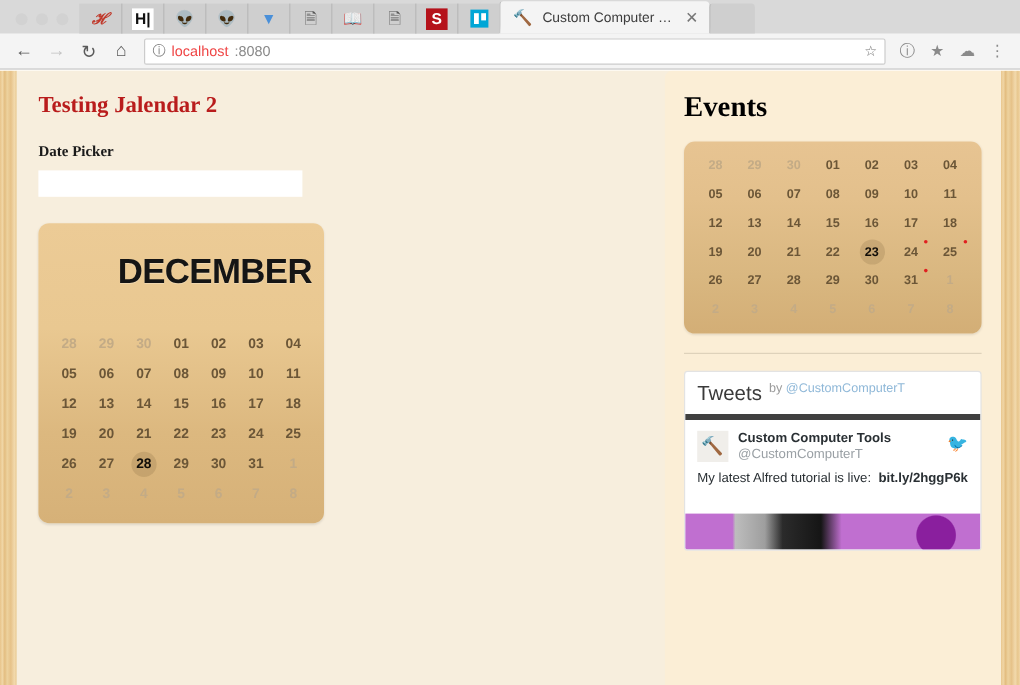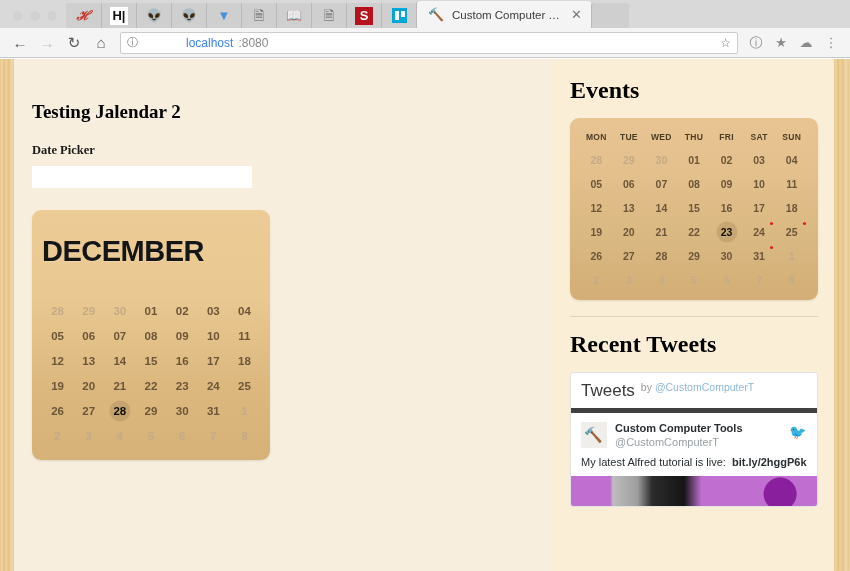--- a/index.html
+++ b/index.html
@@ -95,21 +95,21 @@
     background: #fff;
     border: 1px solid #ccc;
     border-radius: 2px;
     display: flex; align-items: center;
     padding: 0 6px;
     gap: 5px;
     margin: 0 4px;
     font-size: 12px;
   }
   .info-ic { font-size: 11px; color: #777; }
-  .url-host { color: #3b82f6; margin-left: 43px; }
+  .url-host { color: #ef4444; }
   .url-rest { color: #888; }
   .star-in { margin-left: auto; color: #777; font-size: 12px; }
   .tb-icon { width: 22px; height: 24px; display: flex; align-items: center; justify-content: center;
              color: #8a8a8a; font-size: 13px; }
 
   
   .page {
     position: absolute;
     top: 59px; left: 0; right: 0; bottom: 0;
     display: flex;
@@ -134,23 +134,22 @@
 
   
   .main {
     width: 540px;
     flex: 0 0 540px;
     background: #f7eedd;
     padding: 18px 20px 0 18px;
   }
   .page-title {
     font-family: "Liberation Serif", serif;
-    font-size: 19px; font-weight: bold; color: #000000;
+    font-size: 19px; font-weight: bold; color: #b91c1c;
     margin-bottom: 20px;
-    margin-top: 24px;
   }
   .field-label {
     font-family: "Liberation Serif", serif;
     font-size: 12.5px; font-weight: bold; color: #1a1a1a;
     margin-bottom: 8px;
   }
   .date-input {
     width: 220px; height: 22px;
     background: #fff; border: none; outline: none;
     font-size: 12px; padding: 0 5px;
@@ -161,21 +160,21 @@
   .cal-big {
     margin-top: 22px;
     width: 238px;
     border-radius: 9px;
     background: linear-gradient(to bottom, #eccb96 0%, #e9c891 35%, #dcb87f 70%, #d6b178 100%);
     box-shadow: 0 1px 2px rgba(0,0,0,0.10);
     padding: 26px 10px 18px 10px;
     overflow: hidden;
   }
   .cal-big-title {
-    text-align: left;
+    text-align: right;
     font-weight: bold;
     font-size: 29px;
     letter-spacing: -0.5px;
     color: #151515;
     line-height: 1.08;
     margin-bottom: 38px;
     text-shadow: 0 1px 0 rgba(255,255,255,0.25);
   }
   .cal-big-title .yr { display: block; }
 
@@ -288,21 +287,21 @@
   .tw-avatar {
     width: 26px; height: 26px; flex: 0 0 26px;
     background: #f0eeea;
     display: flex; align-items: center; justify-content: center;
     font-size: 15px;
   }
   .tw-names { line-height: 1.25; }
   .tw-name { font-size: 11px; font-weight: bold; color: #292f33; }
   .tw-handle { font-size: 11px; color: #9aa0a5; }
   .tw-bird { position: absolute; right: 0; top: 2px; color: #9fc9e8; font-size: 14px; }
-  .tw-text { font-size: 11px; color: #292f33; margin-top: 6px; padding-bottom: 8px; }
+  .tw-text { font-size: 11px; color: #292f33; margin-top: 6px; padding-bottom: 23px; }
   .tw-text .lnk { color: #292f33; font-weight: bold; }
   .tw-img {
     height: 30px;
     margin: 0 0 0 0;
     background:
       radial-gradient(circle at 85% 60%, #8a1f9e 0 16px, rgba(0,0,0,0) 17px),
       linear-gradient(to right,
         #c06fd0 0%, #c06fd0 16%, #bdbdbd 17%, #9e9e9e 27%,
         #2b2b2b 33%, #151515 46%, #c06fd0 53%, #c06fd0 100%);
   }
@@ -437,29 +436,20 @@
               <div class="cell out"><span>7</span></div>
               <div class="cell out"><span>8</span></div>
             </div>
         </div>
       </div>
 
       <div class="sidebar">
         <div class="side-h">Events</div>
 
         <div class="cal-small">
-          <div class="grid dows" id="small-dow">
-              <div class="dow">MON</div>
-              <div class="dow">TUE</div>
-              <div class="dow">WED</div>
-              <div class="dow">THU</div>
-              <div class="dow">FRI</div>
-              <div class="dow">SAT</div>
-              <div class="dow">SUN</div>
-            </div>
           <div class="grid days" id="small-grid">
               <div class="cell out"><span>28</span></div>
               <div class="cell out"><span>29</span></div>
               <div class="cell out"><span>30</span></div>
               <div class="cell"><span>01</span></div>
               <div class="cell"><span>02</span></div>
               <div class="cell"><span>03</span></div>
               <div class="cell"><span>04</span></div>
               <div class="cell"><span>05</span></div>
               <div class="cell"><span>06</span></div>
@@ -494,21 +484,20 @@
               <div class="cell out"><span>4</span></div>
               <div class="cell out"><span>5</span></div>
               <div class="cell out"><span>6</span></div>
               <div class="cell out"><span>7</span></div>
               <div class="cell out"><span>8</span></div>
             </div>
         </div>
 
         <hr class="hr">
 
-        <div class="side-h">Recent Tweets</div>
 
         <div class="tweet-card">
           <div class="tw-head">
             <span class="tw-head-title">Tweets</span>
             <span class="tw-head-by"><span>by</span> <span class="handle">@CustomComputerT</span></span>
           </div>
           <div class="tw-body">
             <div class="tw-row">
               <div class="tw-avatar">🔨</div>
               <div class="tw-names">

